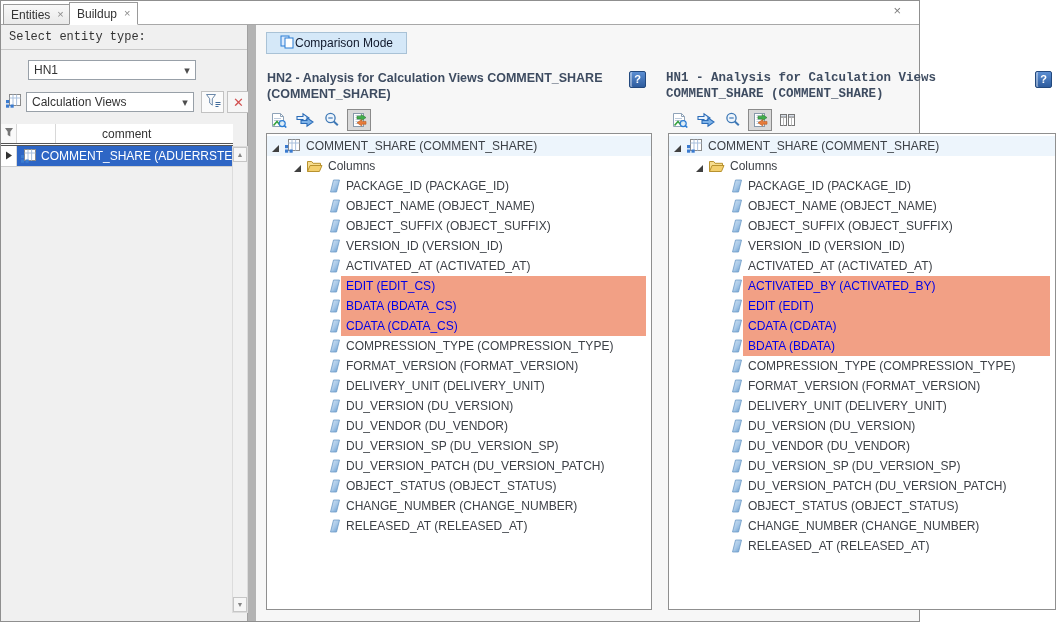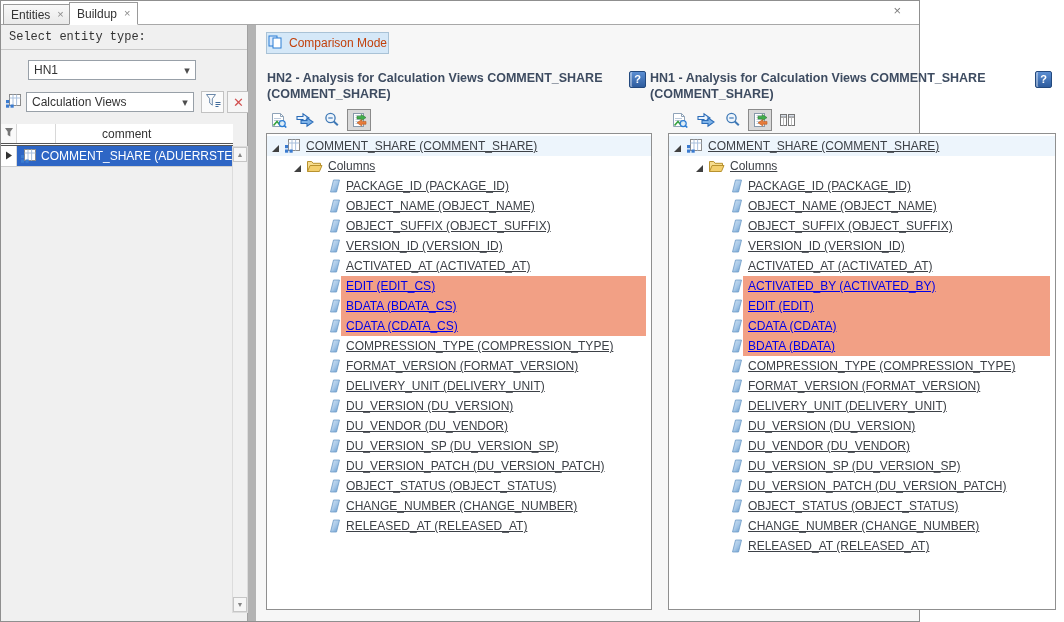--- a/index.html
+++ b/index.html
@@ -40,43 +40,43 @@
   .vscroll{position:absolute;left:231px;width:16px;top:122px;bottom:8px;background:#f1f1f1;border:1px solid #dcdcdc;box-sizing:border-box;}
   .scrollbtn{position:absolute;left:0;width:14px;height:15px;background:#f6f6f6;border:1px solid #c6c6c6;color:#858585;font-size:7px;display:flex;align-items:center;justify-content:center;box-sizing:border-box;}
   .scroll-up{top:0;}
   .scroll-down{bottom:0;}
 
   
   .splitter{position:absolute;left:248px;top:24px;width:8px;bottom:1px;background:#b3b3b3;}
 
   
   .main{position:absolute;left:256px;top:24px;right:1px;bottom:1px;background:#f7f7f7;}
-  .cmp-btn{position:absolute;left:10px;top:8px;height:22px;display:inline-flex;align-items:center;gap:6px;padding:0 1px;background:#d5e8f8;border:1px solid #a9c2d6;box-sizing:border-box;color:#c2410c;cursor:default;}
+  .cmp-btn{position:absolute;left:10px;top:8px;height:22px;display:inline-flex;align-items:center;gap:0;padding:0 13px;background:#d5e8f8;border:1px solid #a9c2d6;box-sizing:border-box;color:#0f172a;cursor:default;}
 
   .panel-title{position:absolute;top:46px;font-weight:bold;font-size:12.5px;line-height:16px;color:#3e4c61;}
   .pt-left{left:11px;width:358px;}
-  .pt-right{left:394px;width:360px;}
+  .pt-right{left:410px;width:360px;font-family:Liberation Mono, monospace;}
   .help{position:absolute;top:47px;width:17px;height:17px;background:linear-gradient(#5b8ed2,#2e5c9e);border:1px solid #23497e;border-radius:2px;box-sizing:border-box;color:#fff;font-weight:bold;font-size:11px;text-align:center;line-height:15px;box-shadow:inset 2px 0 0 rgba(255,255,255,.4);}
   .help-left{left:373px;}
   .help-right{left:779px;}
 
   .toolbar{position:absolute;top:85px;height:22px;display:flex;align-items:center;gap:3px;}
   .tb-left{left:10px;}
   .tb-right{left:411px;}
   .tbtn{width:24px;height:22px;display:flex;align-items:center;justify-content:center;border:1px solid transparent;box-sizing:border-box;}
   .tbtn.pressed{background:#d9d9d9;border:1px solid #8a8a8a;}
 
   .treebox{position:absolute;top:109px;height:477px;background:#fff;border:1px solid #8f8f8f;box-sizing:border-box;overflow:hidden;padding-top:2px;}
   .tree-left{left:10px;width:386px;}
   .tree-right{left:412px;width:388px;}
 
   .trow{display:flex;align-items:center;height:20px;white-space:nowrap;color:#3d4147;}
   .trow .exp{flex:0 0 9px;height:9px;margin-left:4px;}
   .trow .ticon{flex:0 0 auto;}
-  .trow .tlabel{padding:0 6px 0 5px;line-height:20px;text-decoration:underline;}
+  .trow .tlabel{padding:0 6px 0 5px;line-height:20px;}
   .trow-root{background:#edf5fc;}
   .trow-root .ticon{width:17px;height:17px;margin-left:4px;}
   .trow-folder{padding-left:22px;}
   .trow-folder .ticon{width:17px;height:14px;margin-left:4px;}
   .trow-col{padding-left:62px;}
   .trow-col .ticon{width:12px;height:14px;}
   .trow-col.hl .tlabel{background:var(--hl-bg);color:var(--hl-text);flex:1 1 auto;margin-right:5px;}
 </style>
 </head>
 <body>

